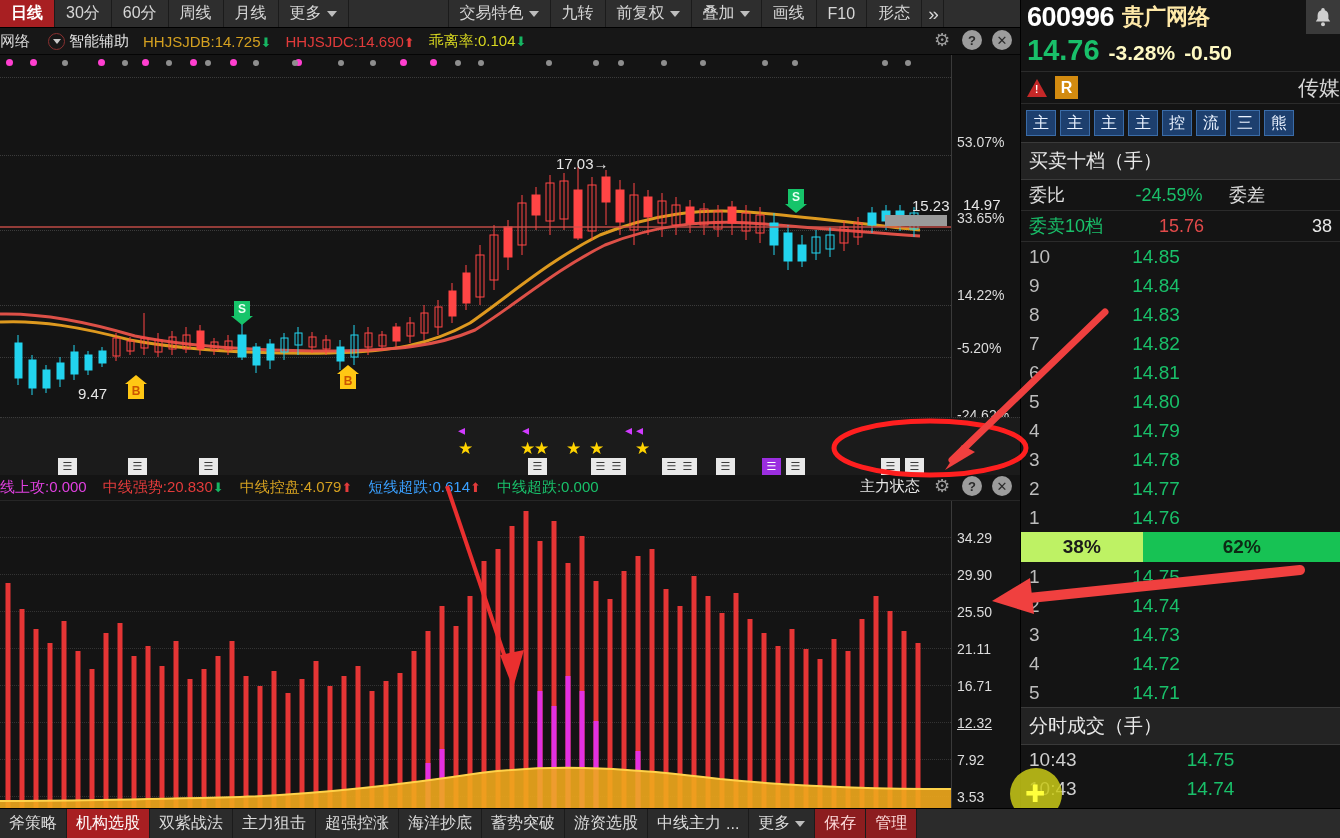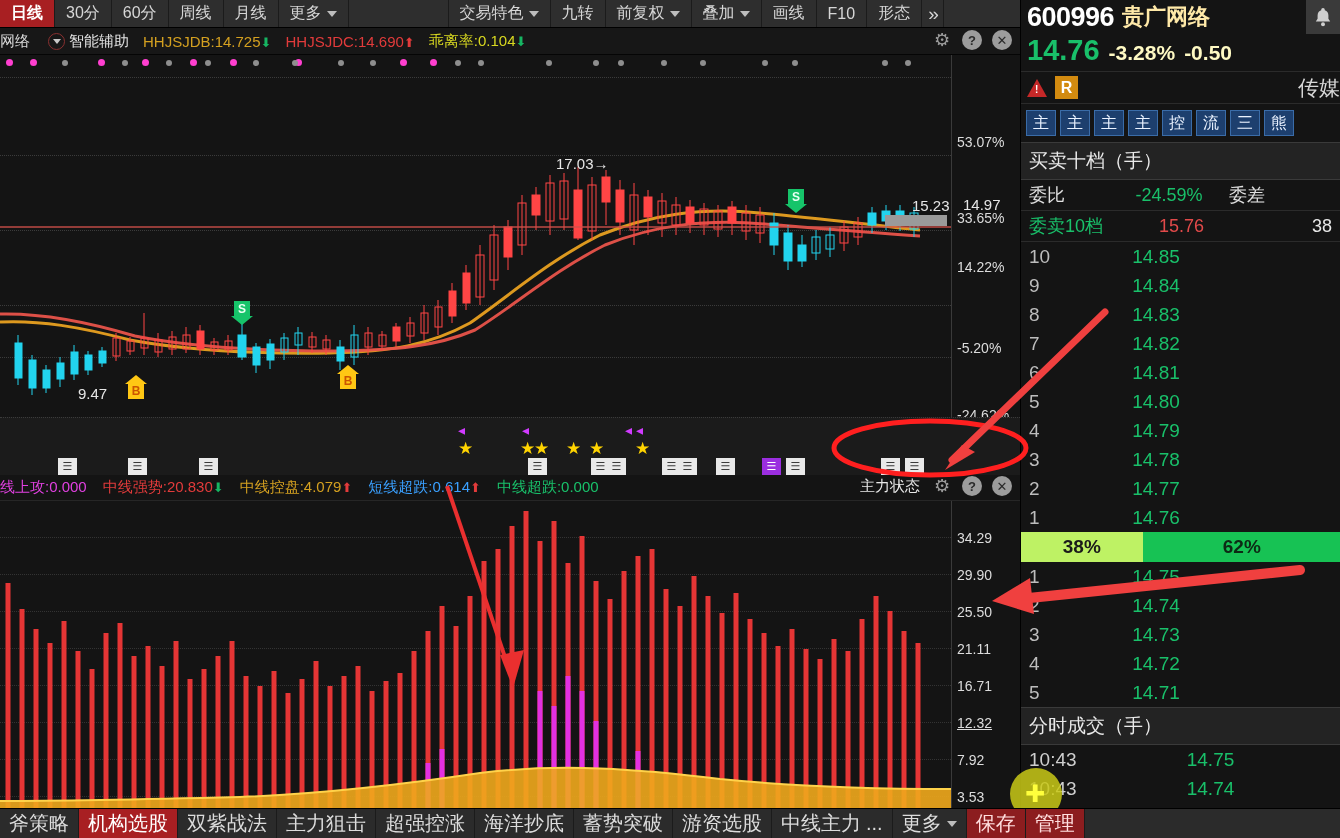--- a/index.html
+++ b/index.html
@@ -156,21 +156,21 @@
   }
 
   
   .bottom-tabs {
     position:absolute; left:0; bottom:0; width:1340px; height:30px;
     display:flex; align-items:stretch; background:#2b2b2b; border-top:1px solid #000;
     overflow:hidden;
   }
   .bt {
     display:flex;align-items:center;justify-content:flex-end;
-    padding:0 9px; font-size:20px; color:#dcdcdc;
+    padding:0 9px; font-size:16px; color:#dcdcdc;
     border-right:1px solid #1b1b1b; white-space:nowrap; cursor:pointer;
   }
   .bt.active { background:#a81f22; color:#fff; }
   .bt.red { background:#8c1d1f; color:#ffdede; }
   .bt.plain { border-right:none; }
 
   
   .right-pane {
     position:absolute; right:0; top:0; width:320px; height:838px;
     background:#141414; border-left:1px solid #000;
@@ -326,21 +326,21 @@
       <div class="axis-line"></div>
 
       <div class="gridline" style="top:22px;"></div>
       <div class="gridline" style="top:100px;"></div>
       <div class="gridline" style="top:175px;"></div>
       <div class="gridline" style="top:250px;"></div>
       <div class="gridline" style="top:302px;"></div>
 
       <div class="y-label" style="top:79px;">53.07%</div>
       <div class="y-label" style="top:155px;">33.65%</div>
-      <div class="y-label" style="top:204px;">14.22%</div>
+      <div class="y-label" style="top:232px;">14.22%</div>
       <div class="y-label" style="top:285px;">-5.20%</div>
       <div class="y-label" style="top:352px;">-24.62%</div>
 
       <div class="dot-row" style="top:4px;">
         <span class="pinkdot" style="left:6px;"></span>
           <span class="pinkdot" style="left:30px;"></span>
         <span class="pinkdot" style="left:98px;"></span>
           <span class="pinkdot" style="left:142px;"></span>
         <span class="pinkdot" style="left:190px;"></span>
           <span class="pinkdot" style="left:230px;"></span>

